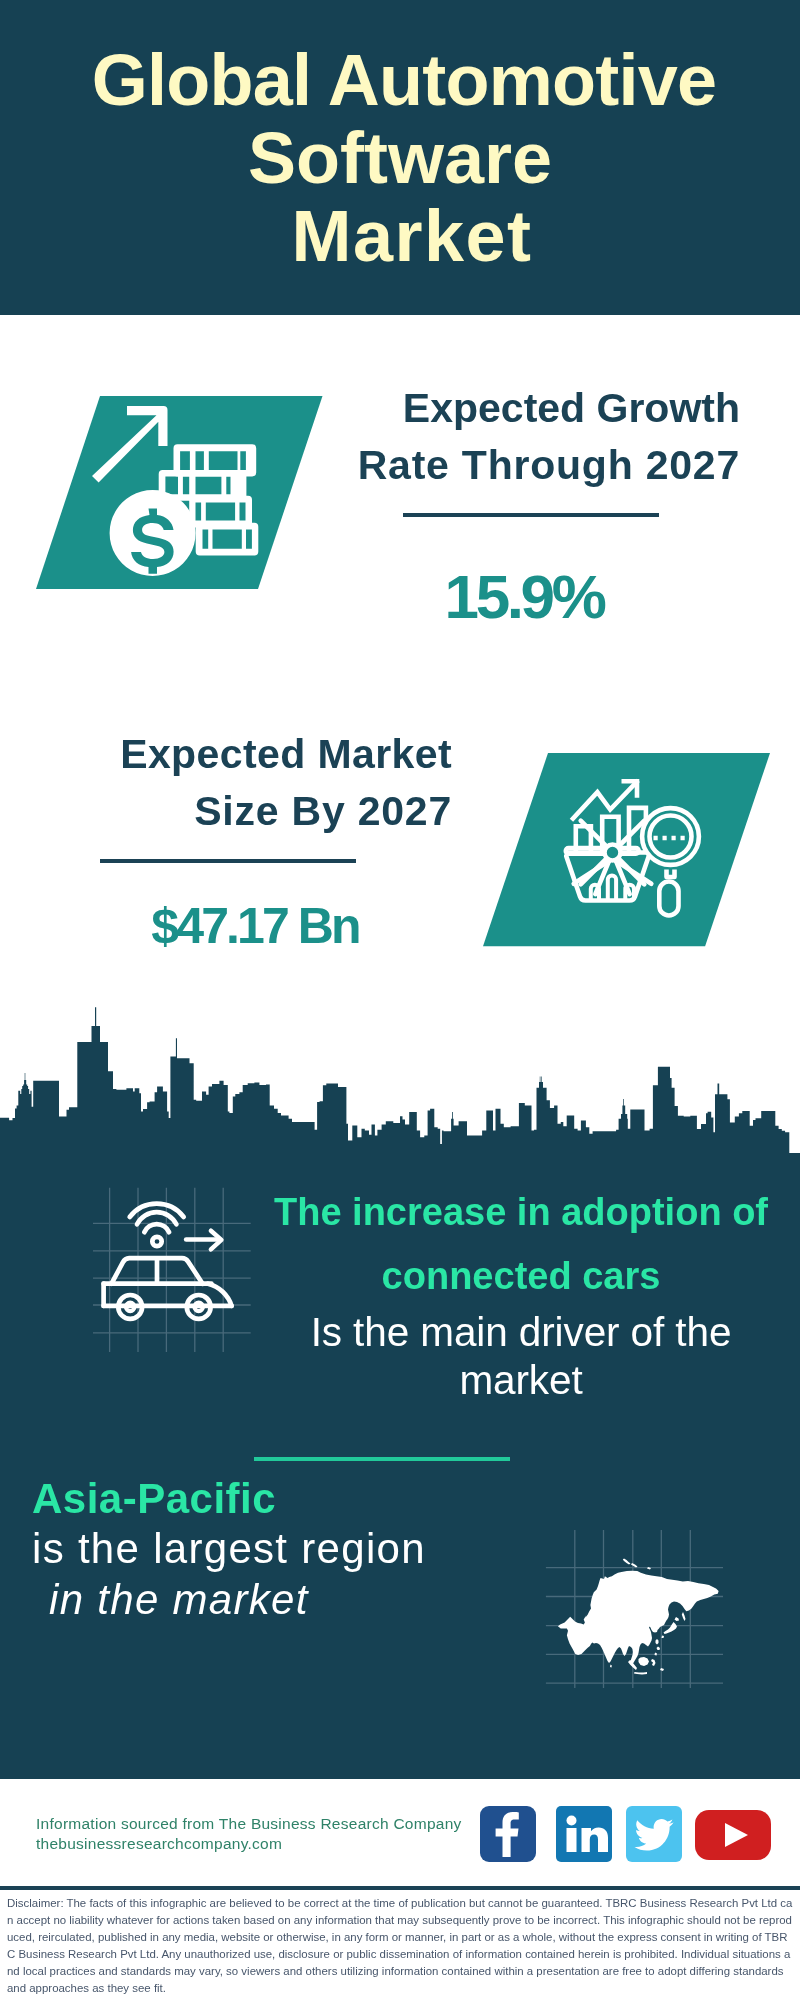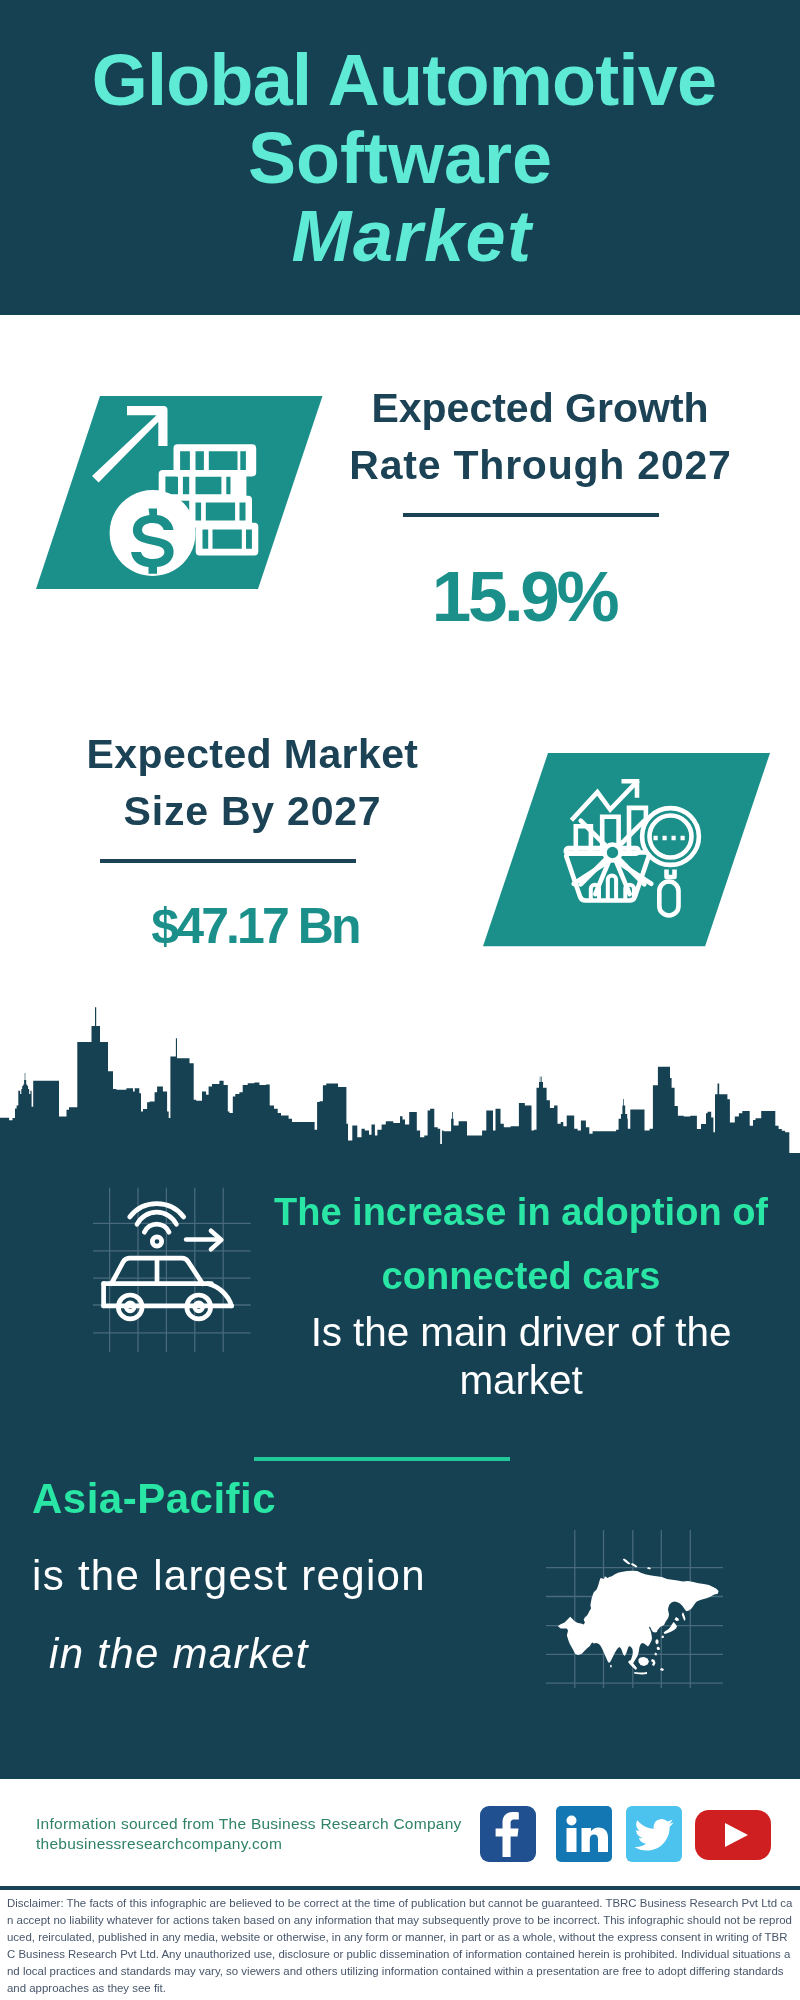--- a/index.html
+++ b/index.html
@@ -2,32 +2,32 @@
 <html><head>
 <meta charset="utf-8">
 <style>
   html,body{margin:0;padding:0;}
   body{width:800px;height:2000px;background:#ffffff;
        font-family:"Liberation Sans",sans-serif;position:relative;overflow:hidden;}
   .page{position:absolute;left:0;top:0;width:800px;height:2000px;}
 
   
   .header{position:absolute;left:0;top:0;width:800px;height:315px;background:#164153;}
-  .title{position:absolute;left:0;top:41px;width:800px;text-align:center;color:#5eead4;
+  .title{position:absolute;left:0;top:41px;width:800px;text-align:center;color:#fef9c3;
          font-weight:bold;font-size:72px;line-height:78px;}
   .title>div{white-space:nowrap;}
   .title>div:nth-child(1){letter-spacing:-0.75px;padding-left:8px;}
   .title>div:nth-child(2){letter-spacing:0px;padding-left:-4px;}
-  .title>div:nth-child(3){letter-spacing:1.5px;padding-left:24px;font-style:italic;}
+  .title>div:nth-child(3){letter-spacing:1.5px;padding-left:24px;}
 
   
   .white{position:absolute;left:0;top:315px;width:800px;height:840px;background:#fff;}
-  .statlabel{position:absolute;color:#1b4255;font-weight:bold;font-size:41px;line-height:57px;text-align:center;white-space:nowrap;}
+  .statlabel{position:absolute;color:#1b4255;font-weight:bold;font-size:41px;line-height:57px;text-align:right;white-space:nowrap;}
   .rule{position:absolute;height:4px;background:#1b4255;}
-  .statbig{position:absolute;color:#1b908a;font-weight:bold;font-size:71px;line-height:94px;text-align:center;letter-spacing:-3.4px;white-space:nowrap;}
+  .statbig{position:absolute;color:#1b908a;font-weight:bold;font-size:62px;line-height:94px;text-align:center;letter-spacing:-3.4px;white-space:nowrap;}
   .stat1-icon{position:absolute;left:0px;top:396px;width:340px;height:210px;}
   .s1lbl{left:340px;top:380px;width:400px;}
   .s1lbl>div:nth-child(2){letter-spacing:0.78px;padding-left:1px;}
   .r1{left:403px;top:513px;width:256px;}
   .s1val{left:324px;top:550px;width:400px;}
   .s2lbl{left:52px;top:726px;width:400px;}
   .s2lbl>div:nth-child(1){letter-spacing:0.4px;padding-left:1px;}
   .s2lbl>div:nth-child(2){letter-spacing:0.78px;padding-left:1px;}
   .r2{left:100px;top:859px;width:256px;}
   .s2val{left:55px;top:888px;width:400px;font-size:50px;line-height:77px;letter-spacing:-2.9px;}
@@ -39,21 +39,21 @@
 
   .green{color:#2ae6a5;}
   .bold{font-weight:bold;}
   .driver-icon{position:absolute;left:90px;top:1182px;width:165px;height:180px;}
   .driver-text{position:absolute;left:261px;top:1180px;width:520px;text-align:center;color:#fff;}
   .dt1{font-size:38px;line-height:64px;}
   .dt2{font-size:40.5px;line-height:48px;letter-spacing:-0.1px;}
   .midrule{position:absolute;left:254px;top:1457px;width:256px;height:4px;background:#21c99a;}
   .region-text{position:absolute;left:30px;top:1474px;width:525px;text-align:left;color:#fff;white-space:nowrap;}
   .rt1{font-size:42px;line-height:50px;letter-spacing:0.5px;padding-left:2px;}
-  .rt2{font-size:42px;line-height:50.5px;letter-spacing:1.3px;padding-left:2px;margin-top:27px;}
+  .rt2{font-size:42px;line-height:50.5px;letter-spacing:1.3px;padding-left:2px;}
   .rt2b{padding-left:19px;font-style:italic;}
   .region-icon{position:absolute;left:545px;top:1508px;width:180px;height:180px;}
 
   
   .footer{position:absolute;left:0;top:1779px;width:800px;height:111px;background:#fff;
           border-bottom:4px solid #1b4255;box-sizing:border-box;}
   .src{position:absolute;left:36px;top:1814px;color:#2f8268;font-size:15.5px;line-height:19.7px;letter-spacing:0.26px;}
   .social{position:absolute;left:480px;top:1806px;width:300px;height:60px;}
   .sbtn{position:absolute;display:block;top:0;}
   .fb{left:0;}  .li{left:76px;} .tw{left:146px;} .yt{left:215px;top:4px;}

